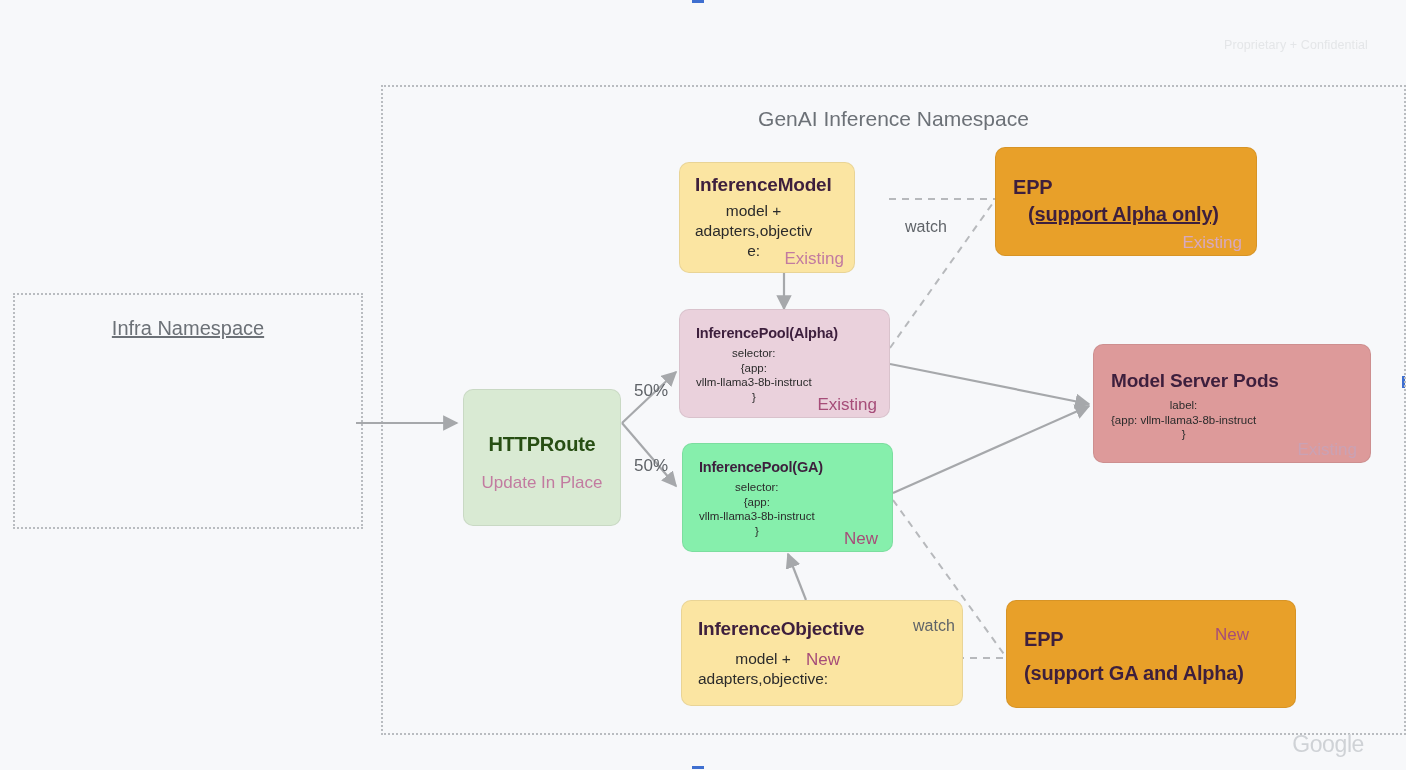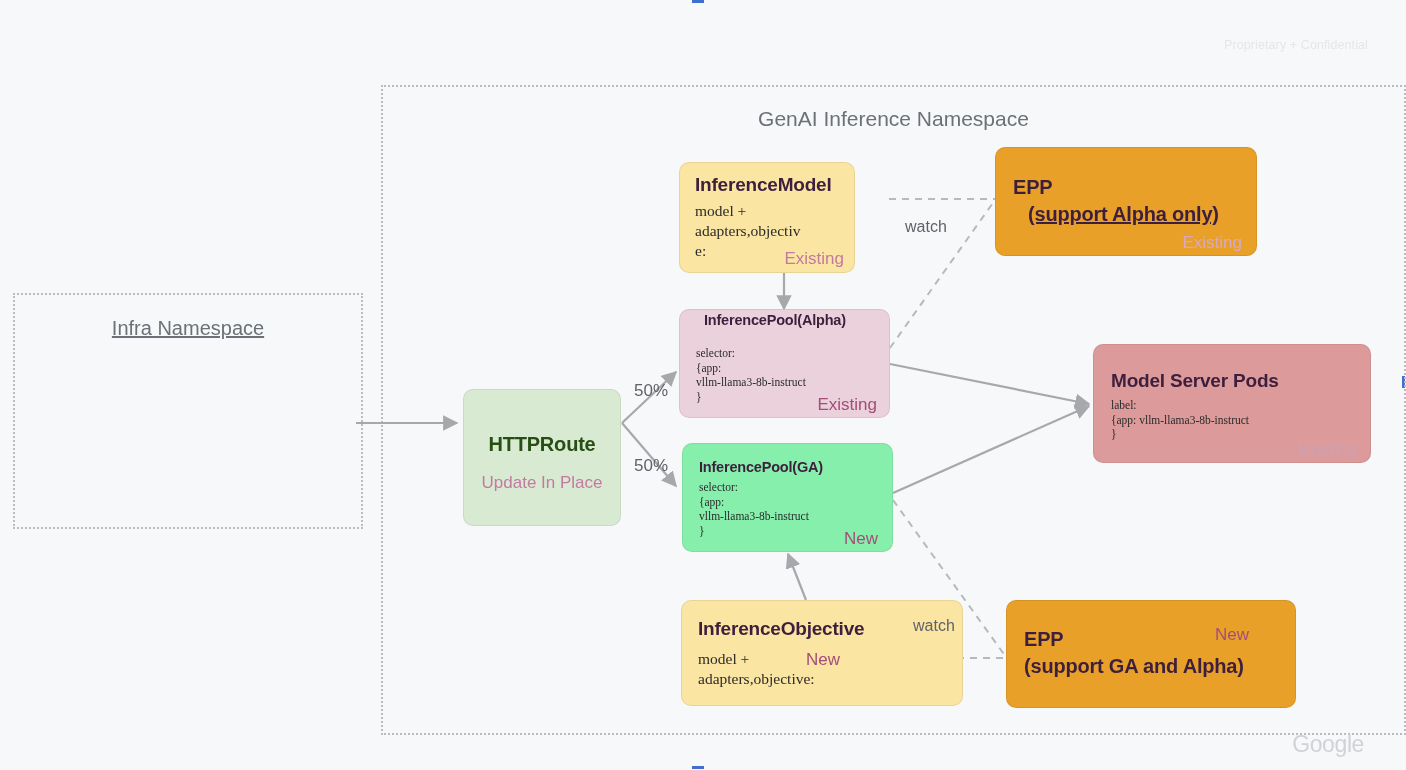--- a/index.html
+++ b/index.html
@@ -70,22 +70,23 @@
     box-sizing: border-box;
     border-radius: 10px;
     border: 1px solid rgba(0,0,0,.07);
   }
   .node .title {
     font-weight: bold;
     letter-spacing: -.2px;
     white-space: nowrap;
   }
   .node .mono {
-    font-family: Liberation Serif, serif;
+    font-family: Liberation Sans, sans-serif;
     line-height: 1.28;
+    text-align: center;
   }
   .tag {
     position: absolute;
     white-space: nowrap;
   }
 
   
   .edge-label {
     position: absolute;
     color: #5f6368;
@@ -159,21 +160,21 @@
 
   <div class="node" style="left:679px; top:162px; width:176px; height:111px; background:#fbe5a2;">
     <div class="title" style="position:absolute; left:15px; top:11px; font-size:19px; color:#3d1f3d;">InferenceModel</div>
     <div class="mono" style="position:absolute; left:15px; top:38px; font-size:15.5px; color:#2b2b2b; white-space:pre;">model +
 adapters,objectiv
 e:</div>
     <div class="tag" style="right:10px; bottom:3px; font-size:17px; color:#c27ba0;">Existing</div>
   </div>
 
   <div class="node" style="left:679px; top:309px; width:211px; height:109px; background:#ead1dc;">
-    <div class="title" style="position:absolute; left:16px; top:2px; font-size:14.5px; color:#3d1f3d;margin-left:8px;">InferencePool(Alpha)</div>
+    <div class="title" style="position:absolute; left:16px; top:15px; font-size:14.5px; color:#3d1f3d;">InferencePool(Alpha)</div>
     <div class="mono" style="position:absolute; left:16px; top:36px; font-size:11.5px; color:#2b2b2b; white-space:pre;">selector:
 {app:
 vllm-llama3-8b-instruct
 }</div>
     <div class="tag" style="right:12px; bottom:2px; font-size:17px; color:#a64d79;">Existing</div>
   </div>
 
   <div class="node" style="left:682px; top:443px; width:211px; height:109px; background:#86efac;">
     <div class="title" style="position:absolute; left:16px; top:15px; font-size:14.5px; color:#3d1f3d;">InferencePool(GA)</div>
     <div class="mono" style="position:absolute; left:16px; top:36px; font-size:11.5px; color:#2b2b2b; white-space:pre;">selector:
@@ -191,21 +192,21 @@
   </div>
 
   <div class="node" style="left:995px; top:147px; width:262px; height:109px; background:#e8a029;">
     <div class="title" style="position:absolute; left:17px; top:28px; font-size:20px; color:#3d1f3d;">EPP</div>
     <div class="title" style="position:absolute; left:32px; top:55px; font-size:20px; color:#3d1f3d;text-decoration:underline;">(support Alpha only)</div>
     <div class="tag" style="right:14px; bottom:2px; font-size:17px; color:#d7a9c0;">Existing</div>
   </div>
 
   <div class="node" style="left:1006px; top:600px; width:290px; height:108px; background:#e8a029;">
     <div class="title" style="position:absolute; left:17px; top:27px; font-size:20px; color:#3d1f3d;">EPP</div>
-    <div class="title" style="position:absolute; left:17px; top:54px; font-size:20px; color:#3d1f3d;">(support GA and Alpha)</div>
+    <div class="title" style="position:absolute; left:17px; top:61px; font-size:20px; color:#3d1f3d;">(support GA and Alpha)</div>
     <div class="tag" style="left:208px; top:24px; font-size:17px; color:#a64d79;">New</div>
   </div>
 
   <div class="node" style="left:1093px; top:344px; width:278px; height:119px; background:#dd9a9a;">
     <div class="title" style="position:absolute; left:17px; top:25px; font-size:19px; color:#3d1f3d;">Model Server Pods</div>
     <div class="mono" style="position:absolute; left:17px; top:53px; font-size:11.5px; color:#2b2b2b; white-space:pre;">label:
 {app: vllm-llama3-8b-instruct
 }</div>
     <div class="tag" style="right:13px; bottom:2px; font-size:17px; color:#c9a2b5;">Existing</div>
   </div>

